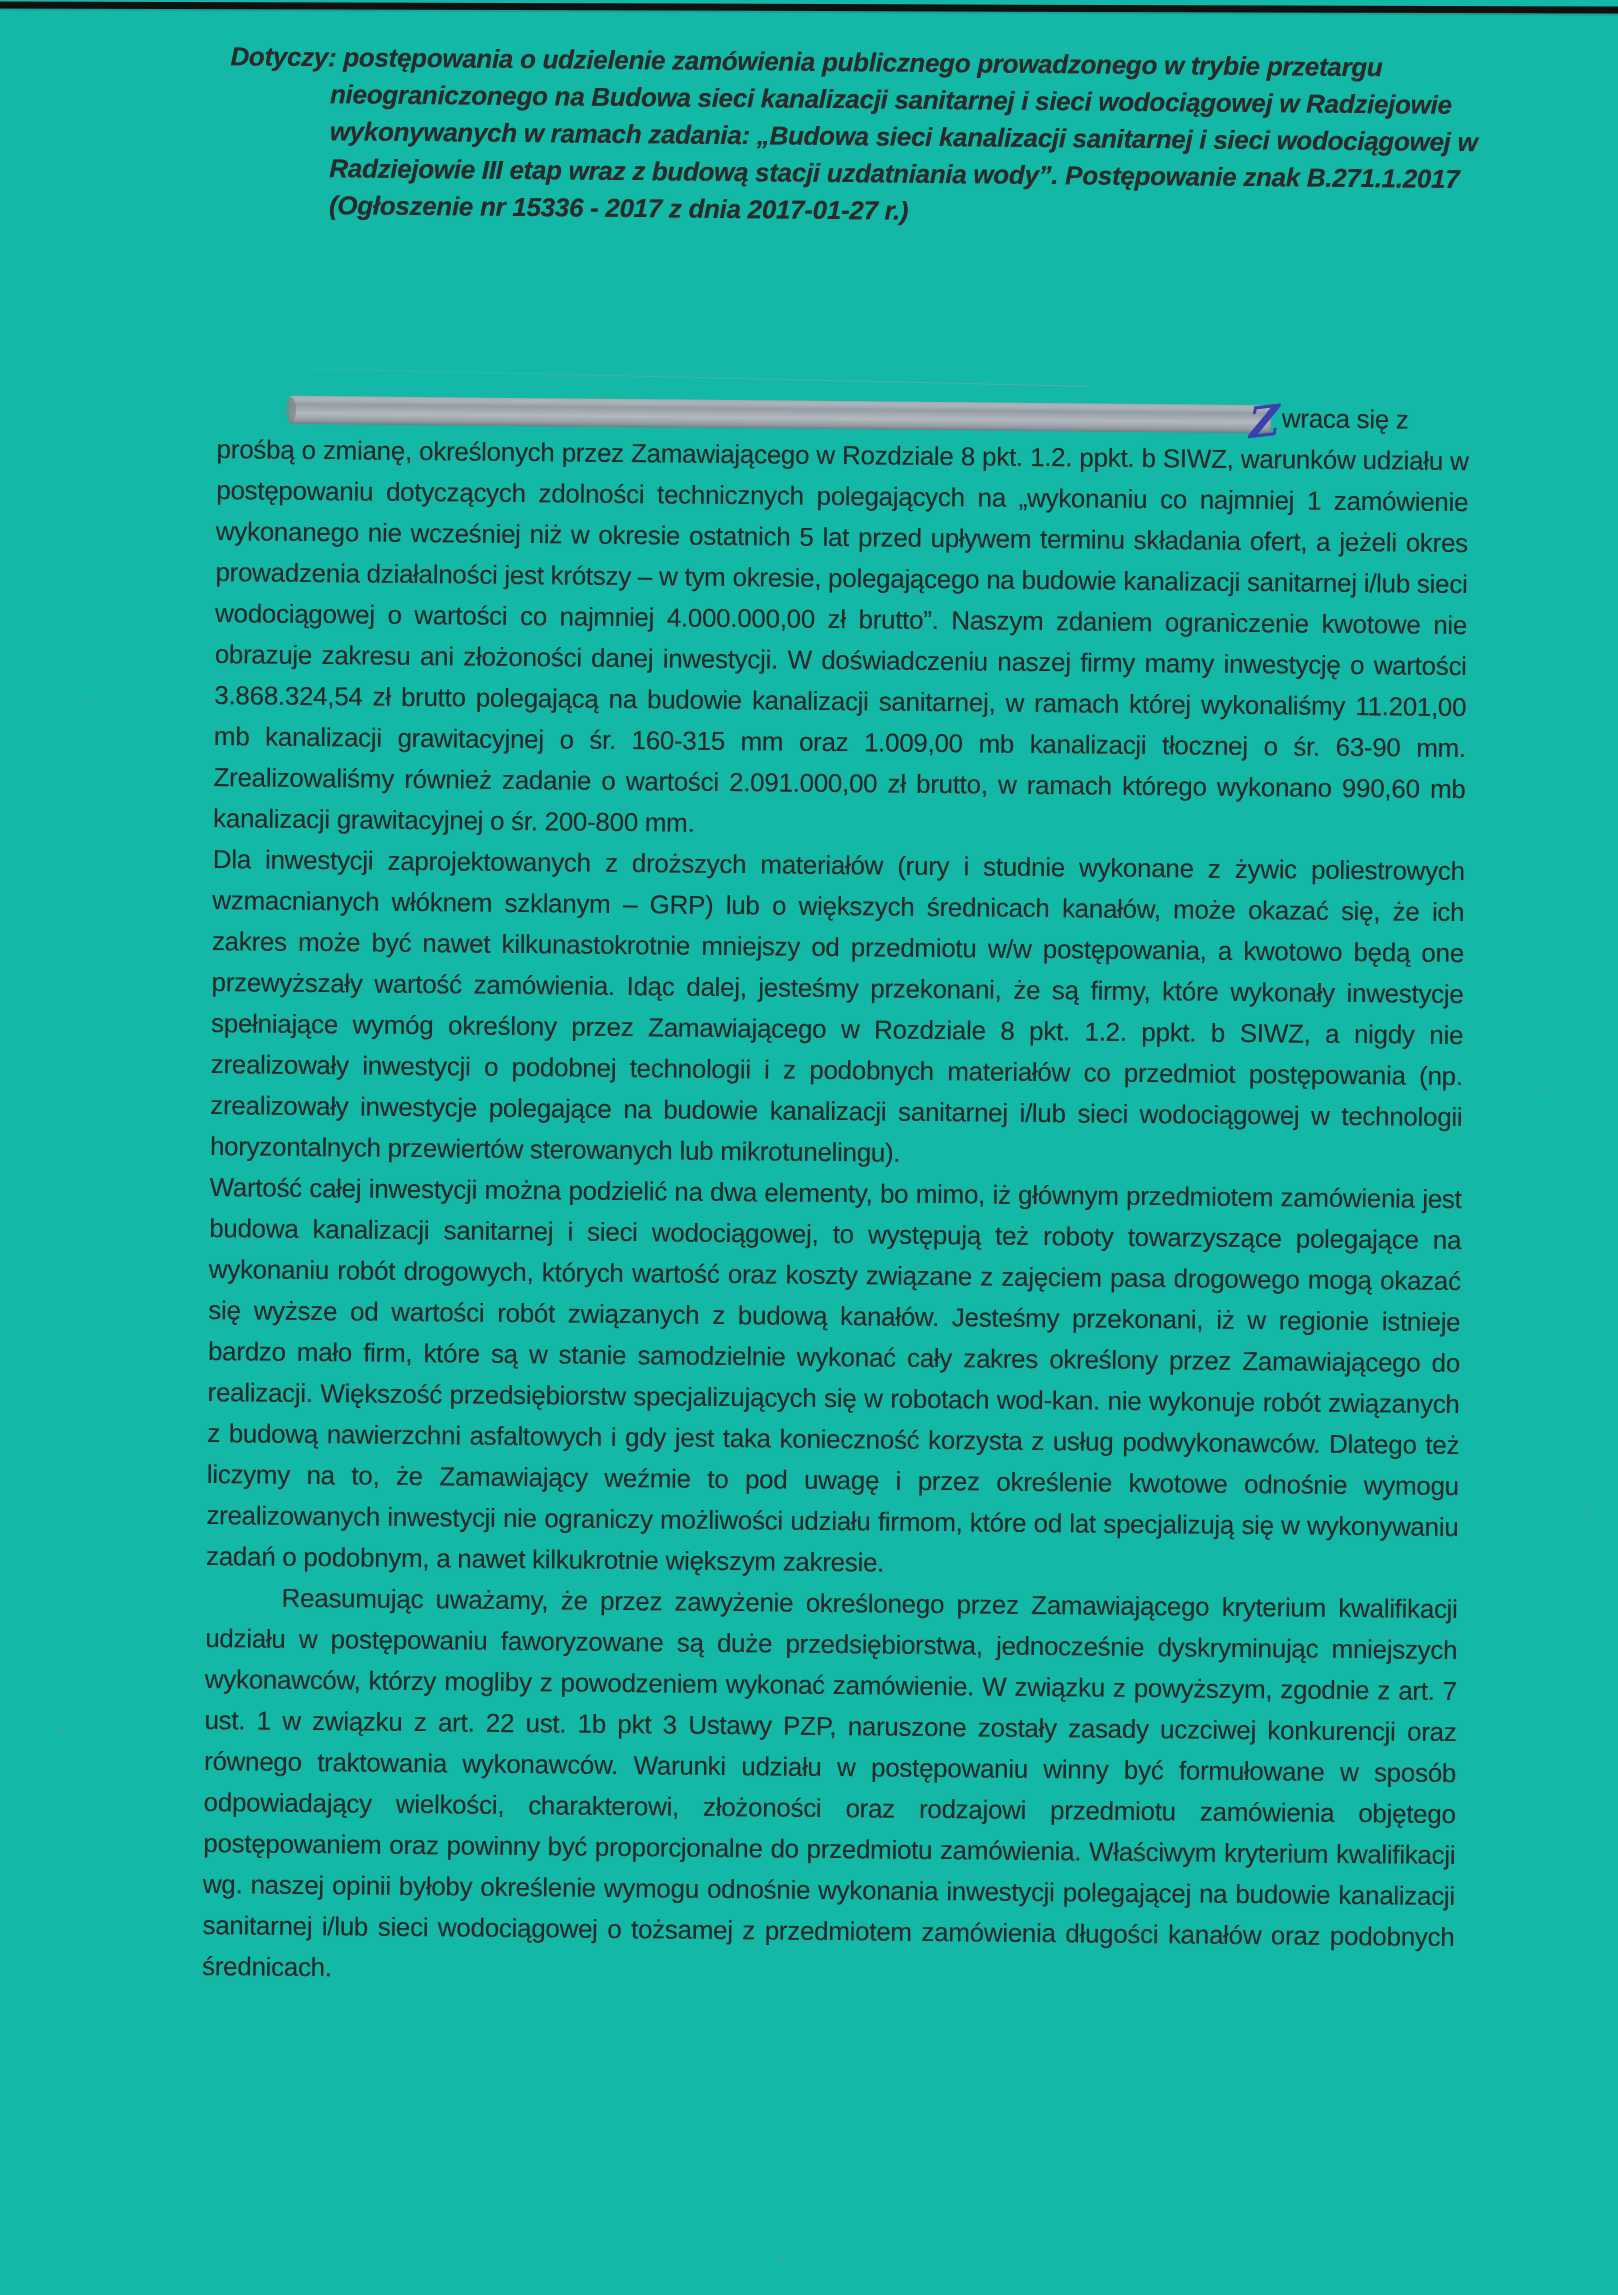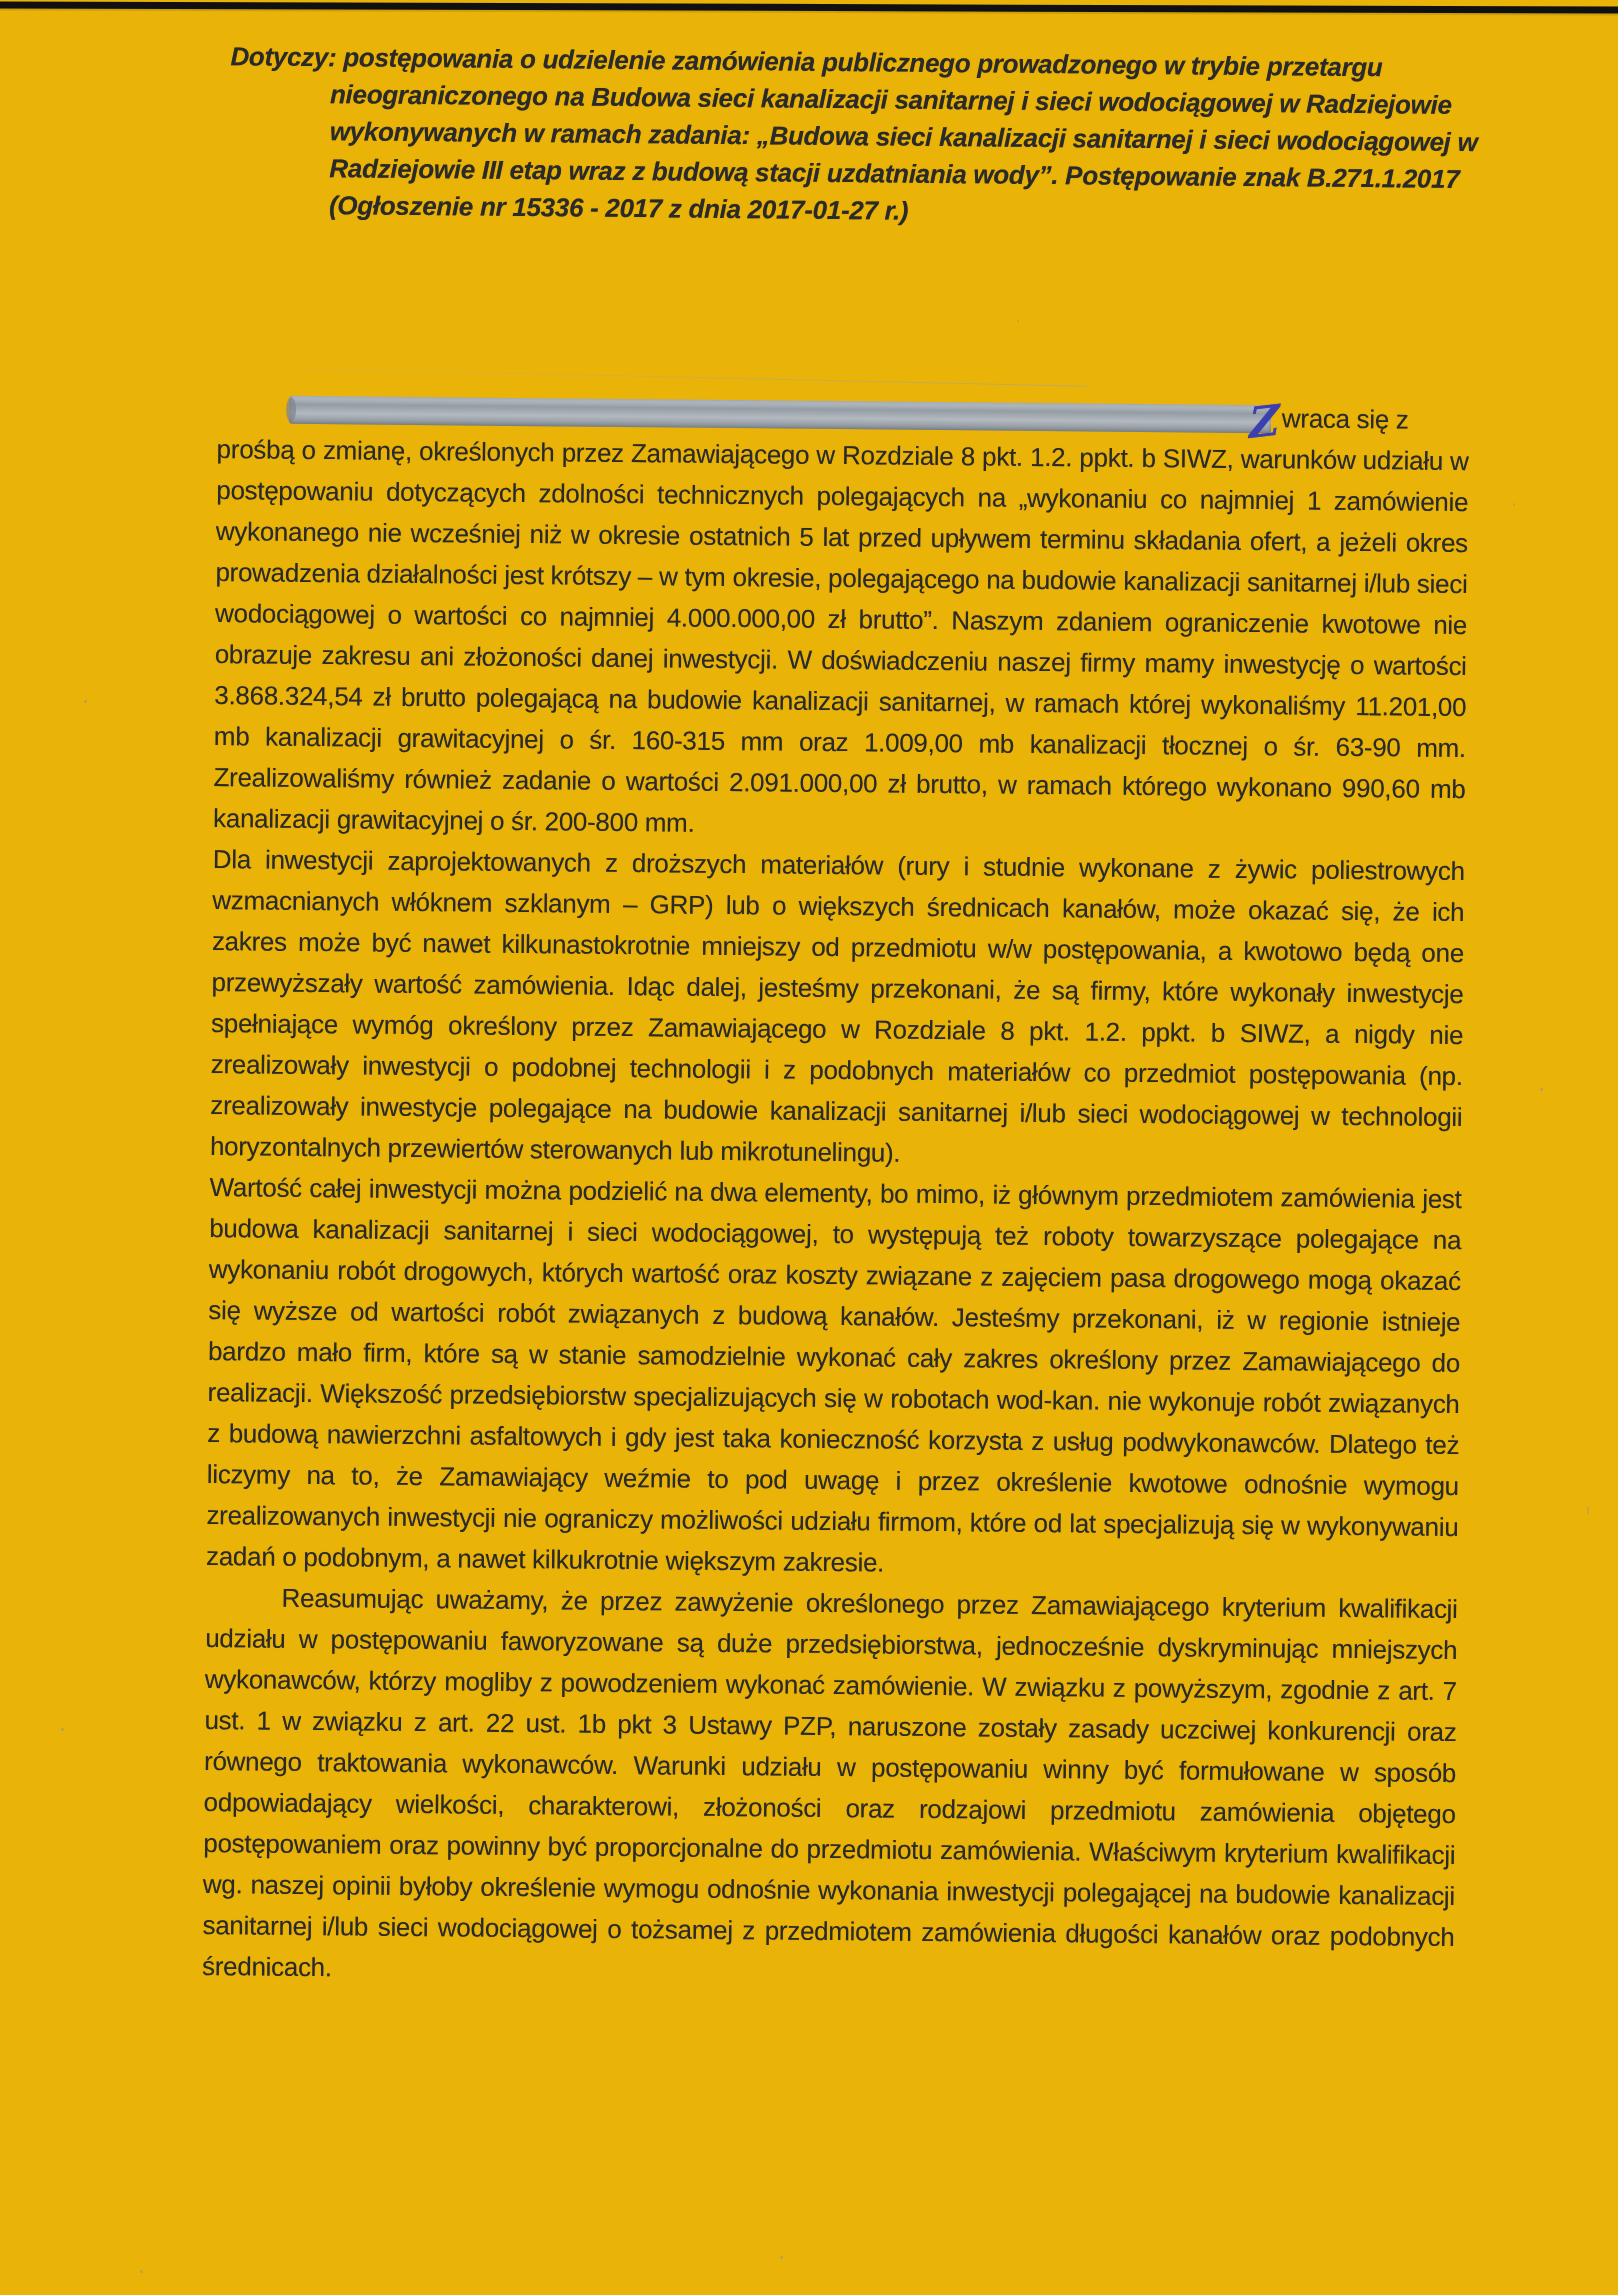--- a/index.html
+++ b/index.html
@@ -1,20 +1,20 @@
 <!DOCTYPE html>
 <html lang="pl" style="--ink: #2a2a2a; --bar: #949ca4; --hand: #3c3fae; --scan-edge: #101010;font-size:10.5px"><head>
 <meta charset="utf-8">
 <style>
   html,body { margin:0; padding:0; background:#e8e8e8; }
   .page {
     position:relative;
     width:1618px; height:2295px;
     margin:0 auto;
-    background:#eab308;
+    background:#14b8a6;
     overflow:hidden;
     font-family:"Liberation Sans","DejaVu Sans",sans-serif;
     color:var(--ink,#2a2a2a);
   }
   
   .top-edge {
     position:absolute; top:4px; left:-8px;
     width:1641px; height:6.6px;
     background:var(--scan-edge,#101010);
     transform:rotate(0.18deg);

